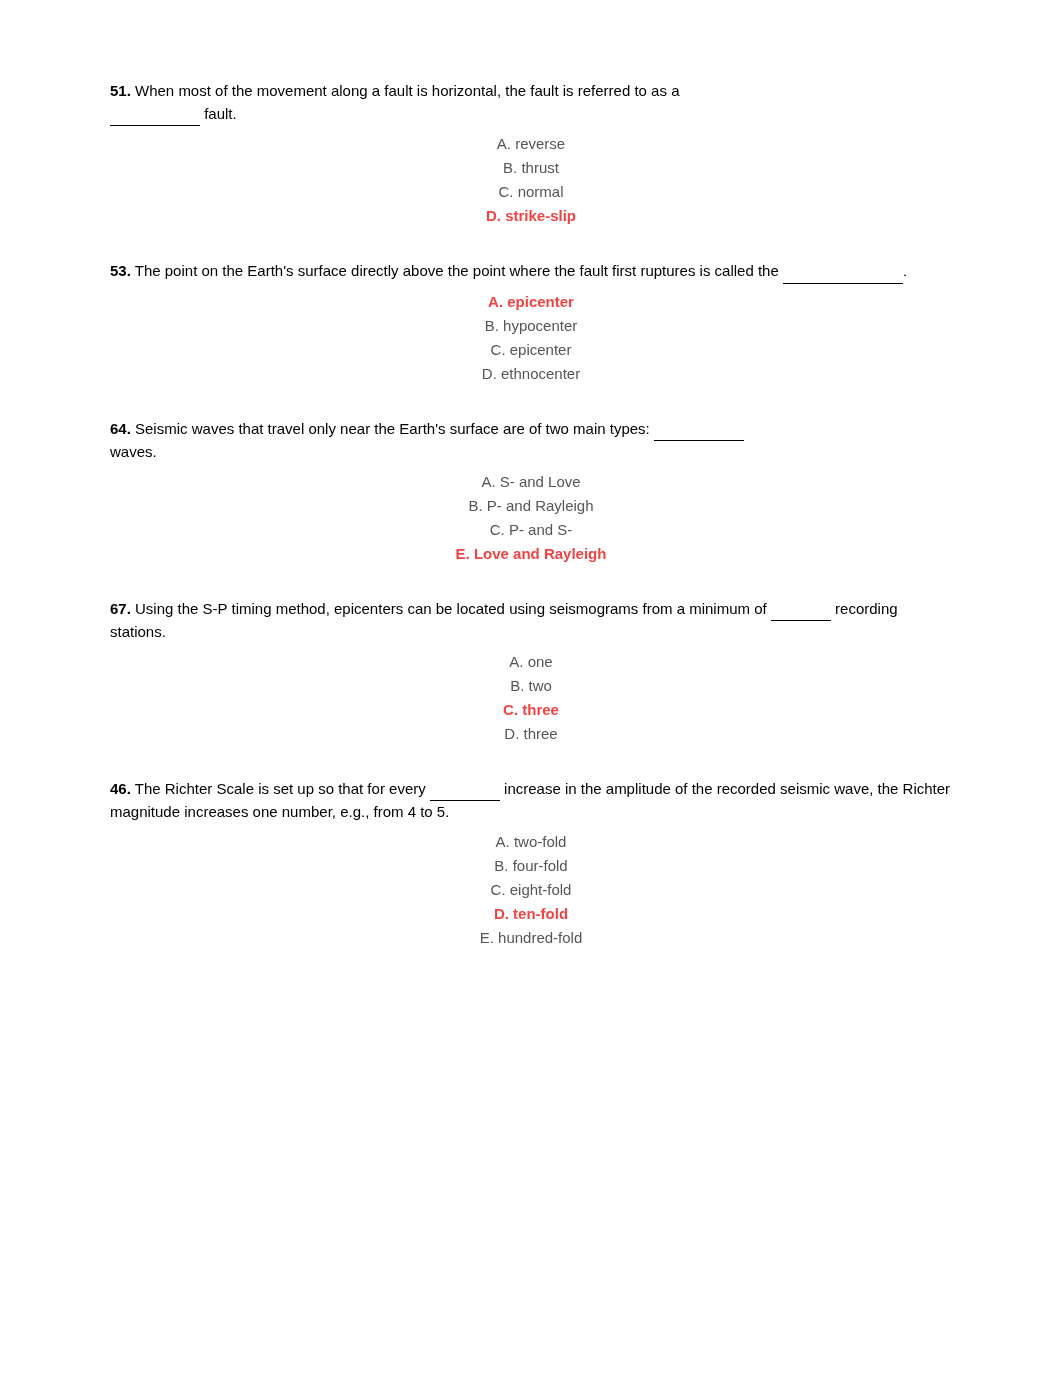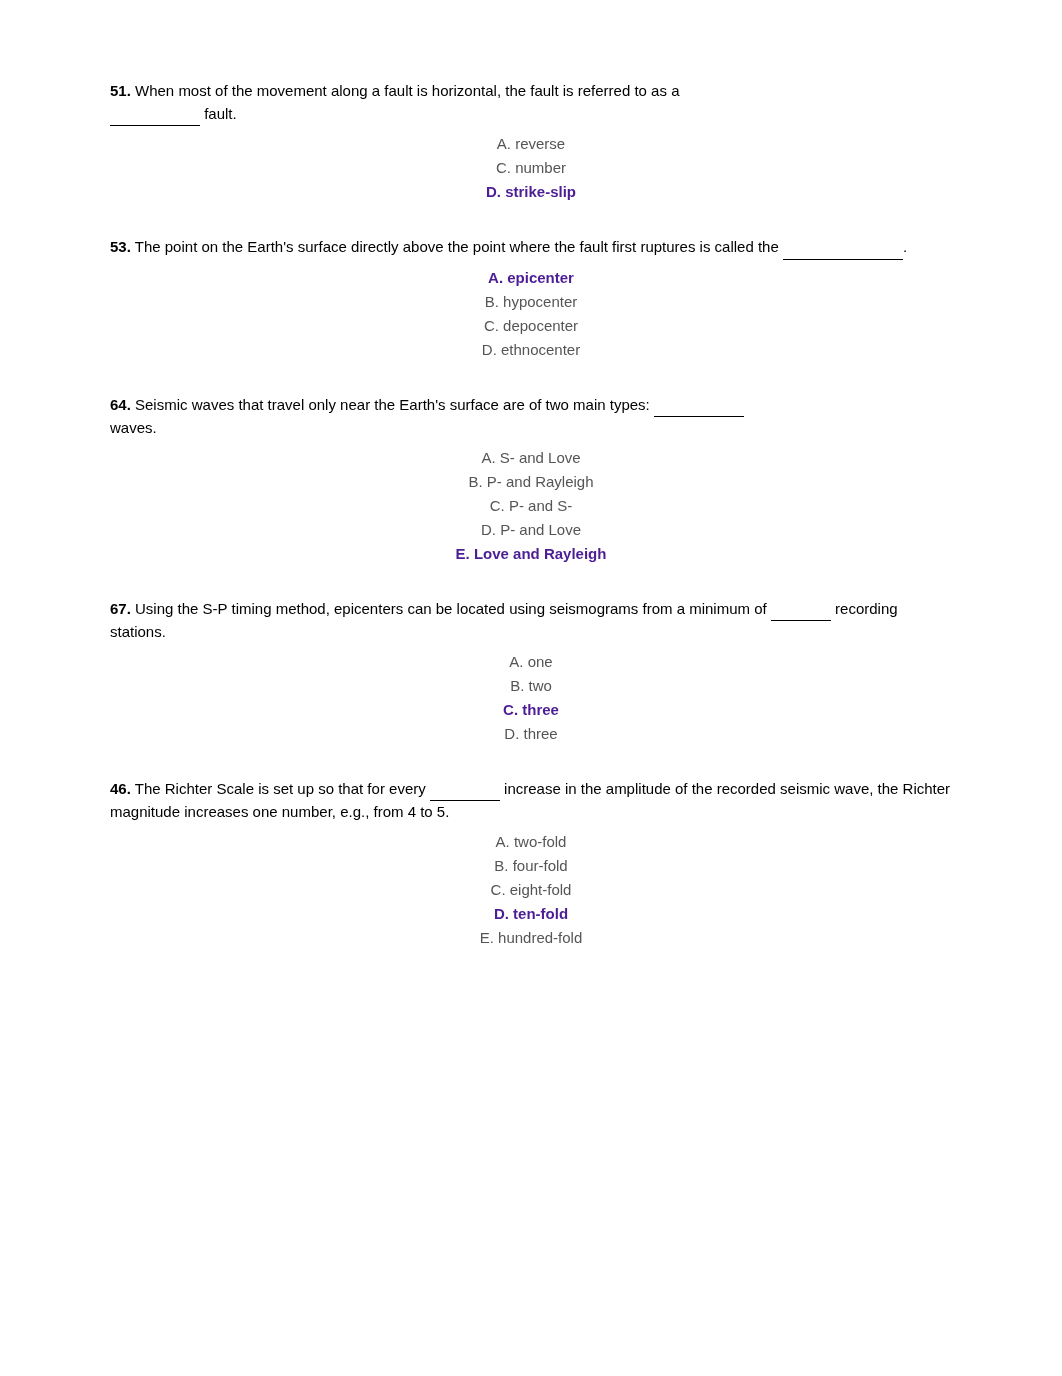--- a/index.html
+++ b/index.html
@@ -28,46 +28,46 @@
     }
 
     .option {
       line-height: 1.6;
       color: #555555;
       text-align: center;
     }
 
     .option.correct {
       font-weight: normal;
-      color: #4c1d95;
+      color: #ef4444;
     }
   </style>
 </head>
 <body>
 
 <div id="content">
     <div class="question-block">
       <p class="question-text"><strong>51.</strong> When most of the movement along a fault is horizontal, the fault is referred to as a<br><span style="display:inline-block; border-bottom:1px solid #000; width:90px;">&nbsp;</span> fault.</p>
       <p class="option">A. reverse</p>
-      <p class="option">C. number</p>
+      <p class="option">B. thrust</p>
+      <p class="option">C. normal</p>
       <p class="option correct"><strong>D.</strong> <strong>strike-slip</strong></p>
     </div>
     <div class="question-block">
       <p class="question-text"><strong>53.</strong> The point on the Earth's surface directly above the point where the fault first ruptures is called the <span style="display:inline-block; border-bottom:1px solid #000; width:120px;">&nbsp;</span>.</p>
       <p class="option correct"><strong>A.</strong> <strong>epicenter</strong></p>
       <p class="option">B. hypocenter</p>
-      <p class="option">C. depocenter</p>
+      <p class="option">C. epicenter</p>
       <p class="option">D. ethnocenter</p>
     </div>
     <div class="question-block">
       <p class="question-text"><strong>64.</strong> Seismic waves that travel only near the Earth's surface are of two main types: <span style="display:inline-block; border-bottom:1px solid #000; width:90px;">&nbsp;</span><br>waves.</p>
       <p class="option">A. S- and Love</p>
       <p class="option">B. P- and Rayleigh</p>
       <p class="option">C. P- and S-</p>
-      <p class="option">D. P- and Love</p>
       <p class="option correct"><strong>E.</strong> <strong>Love and Rayleigh</strong></p>
     </div>
     <div class="question-block">
       <p class="question-text"><strong>67.</strong> Using the S-P timing method, epicenters can be located using seismograms from a minimum of <span style="display:inline-block; border-bottom:1px solid #000; width:60px;">&nbsp;</span> recording stations.</p>
       <p class="option">A. one</p>
       <p class="option">B. two</p>
       <p class="option correct"><strong>C.</strong> <strong>three</strong></p>
       <p class="option">D. three</p>
     </div>
     <div class="question-block">

